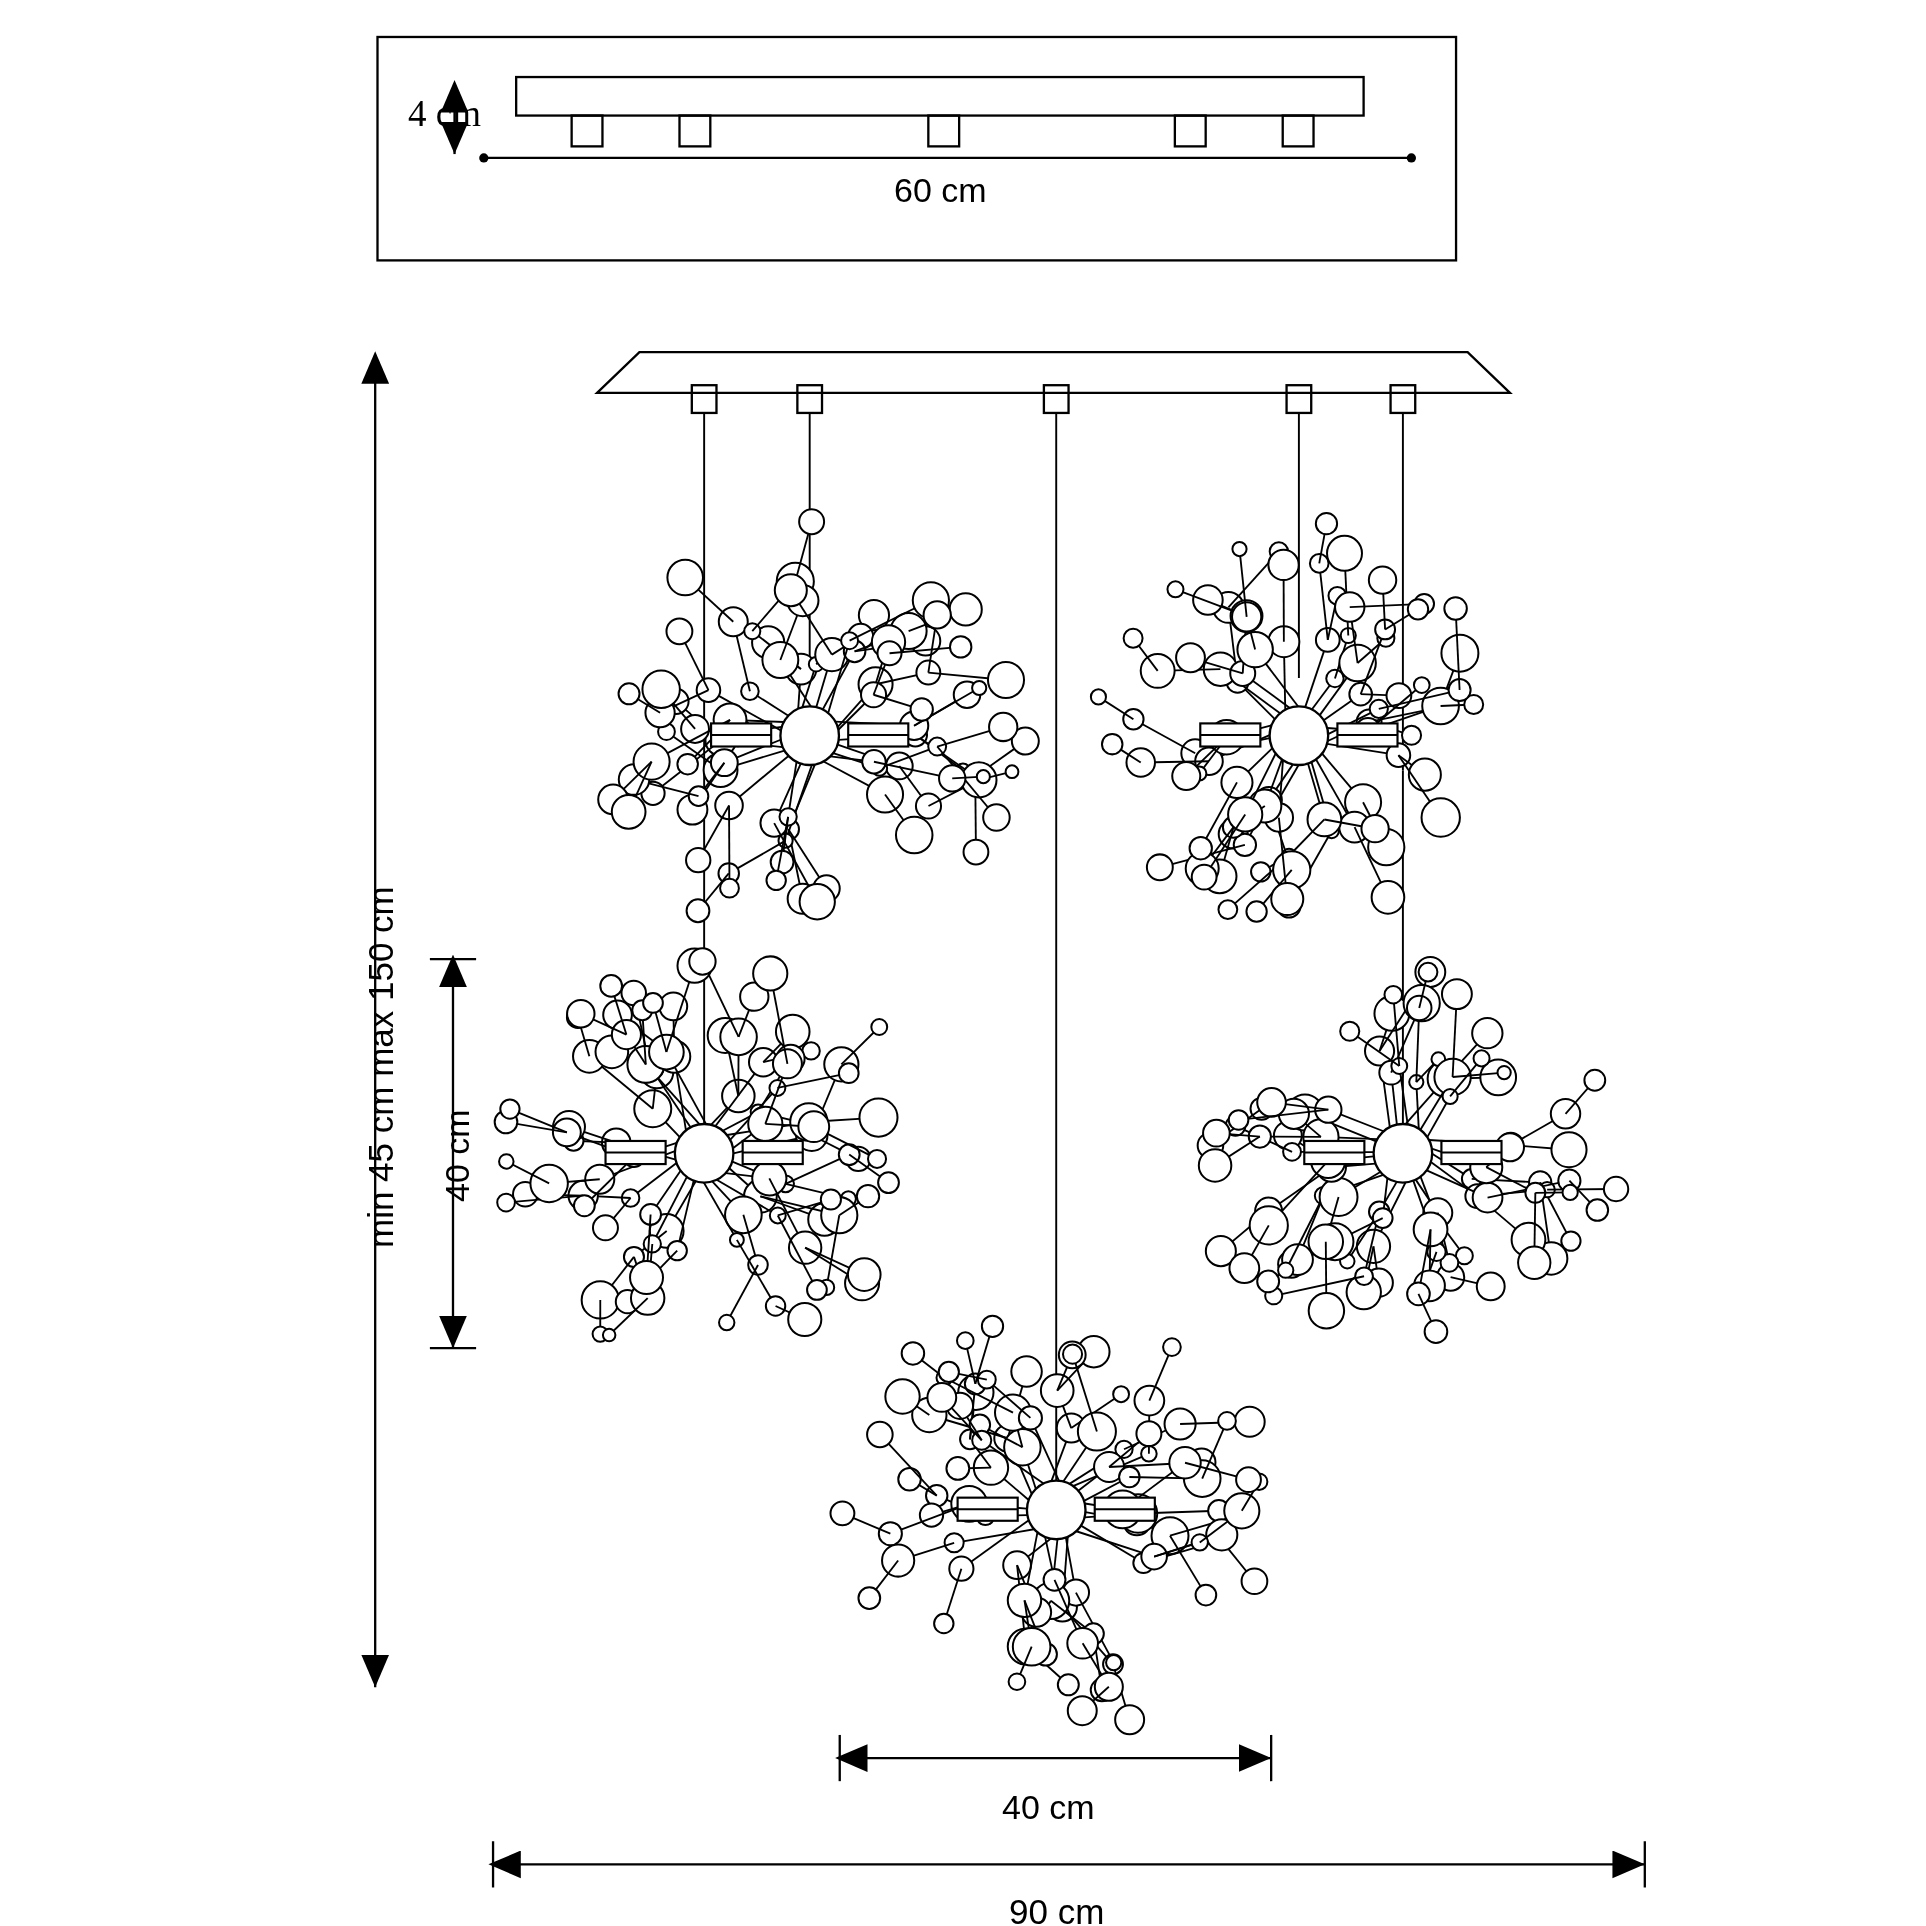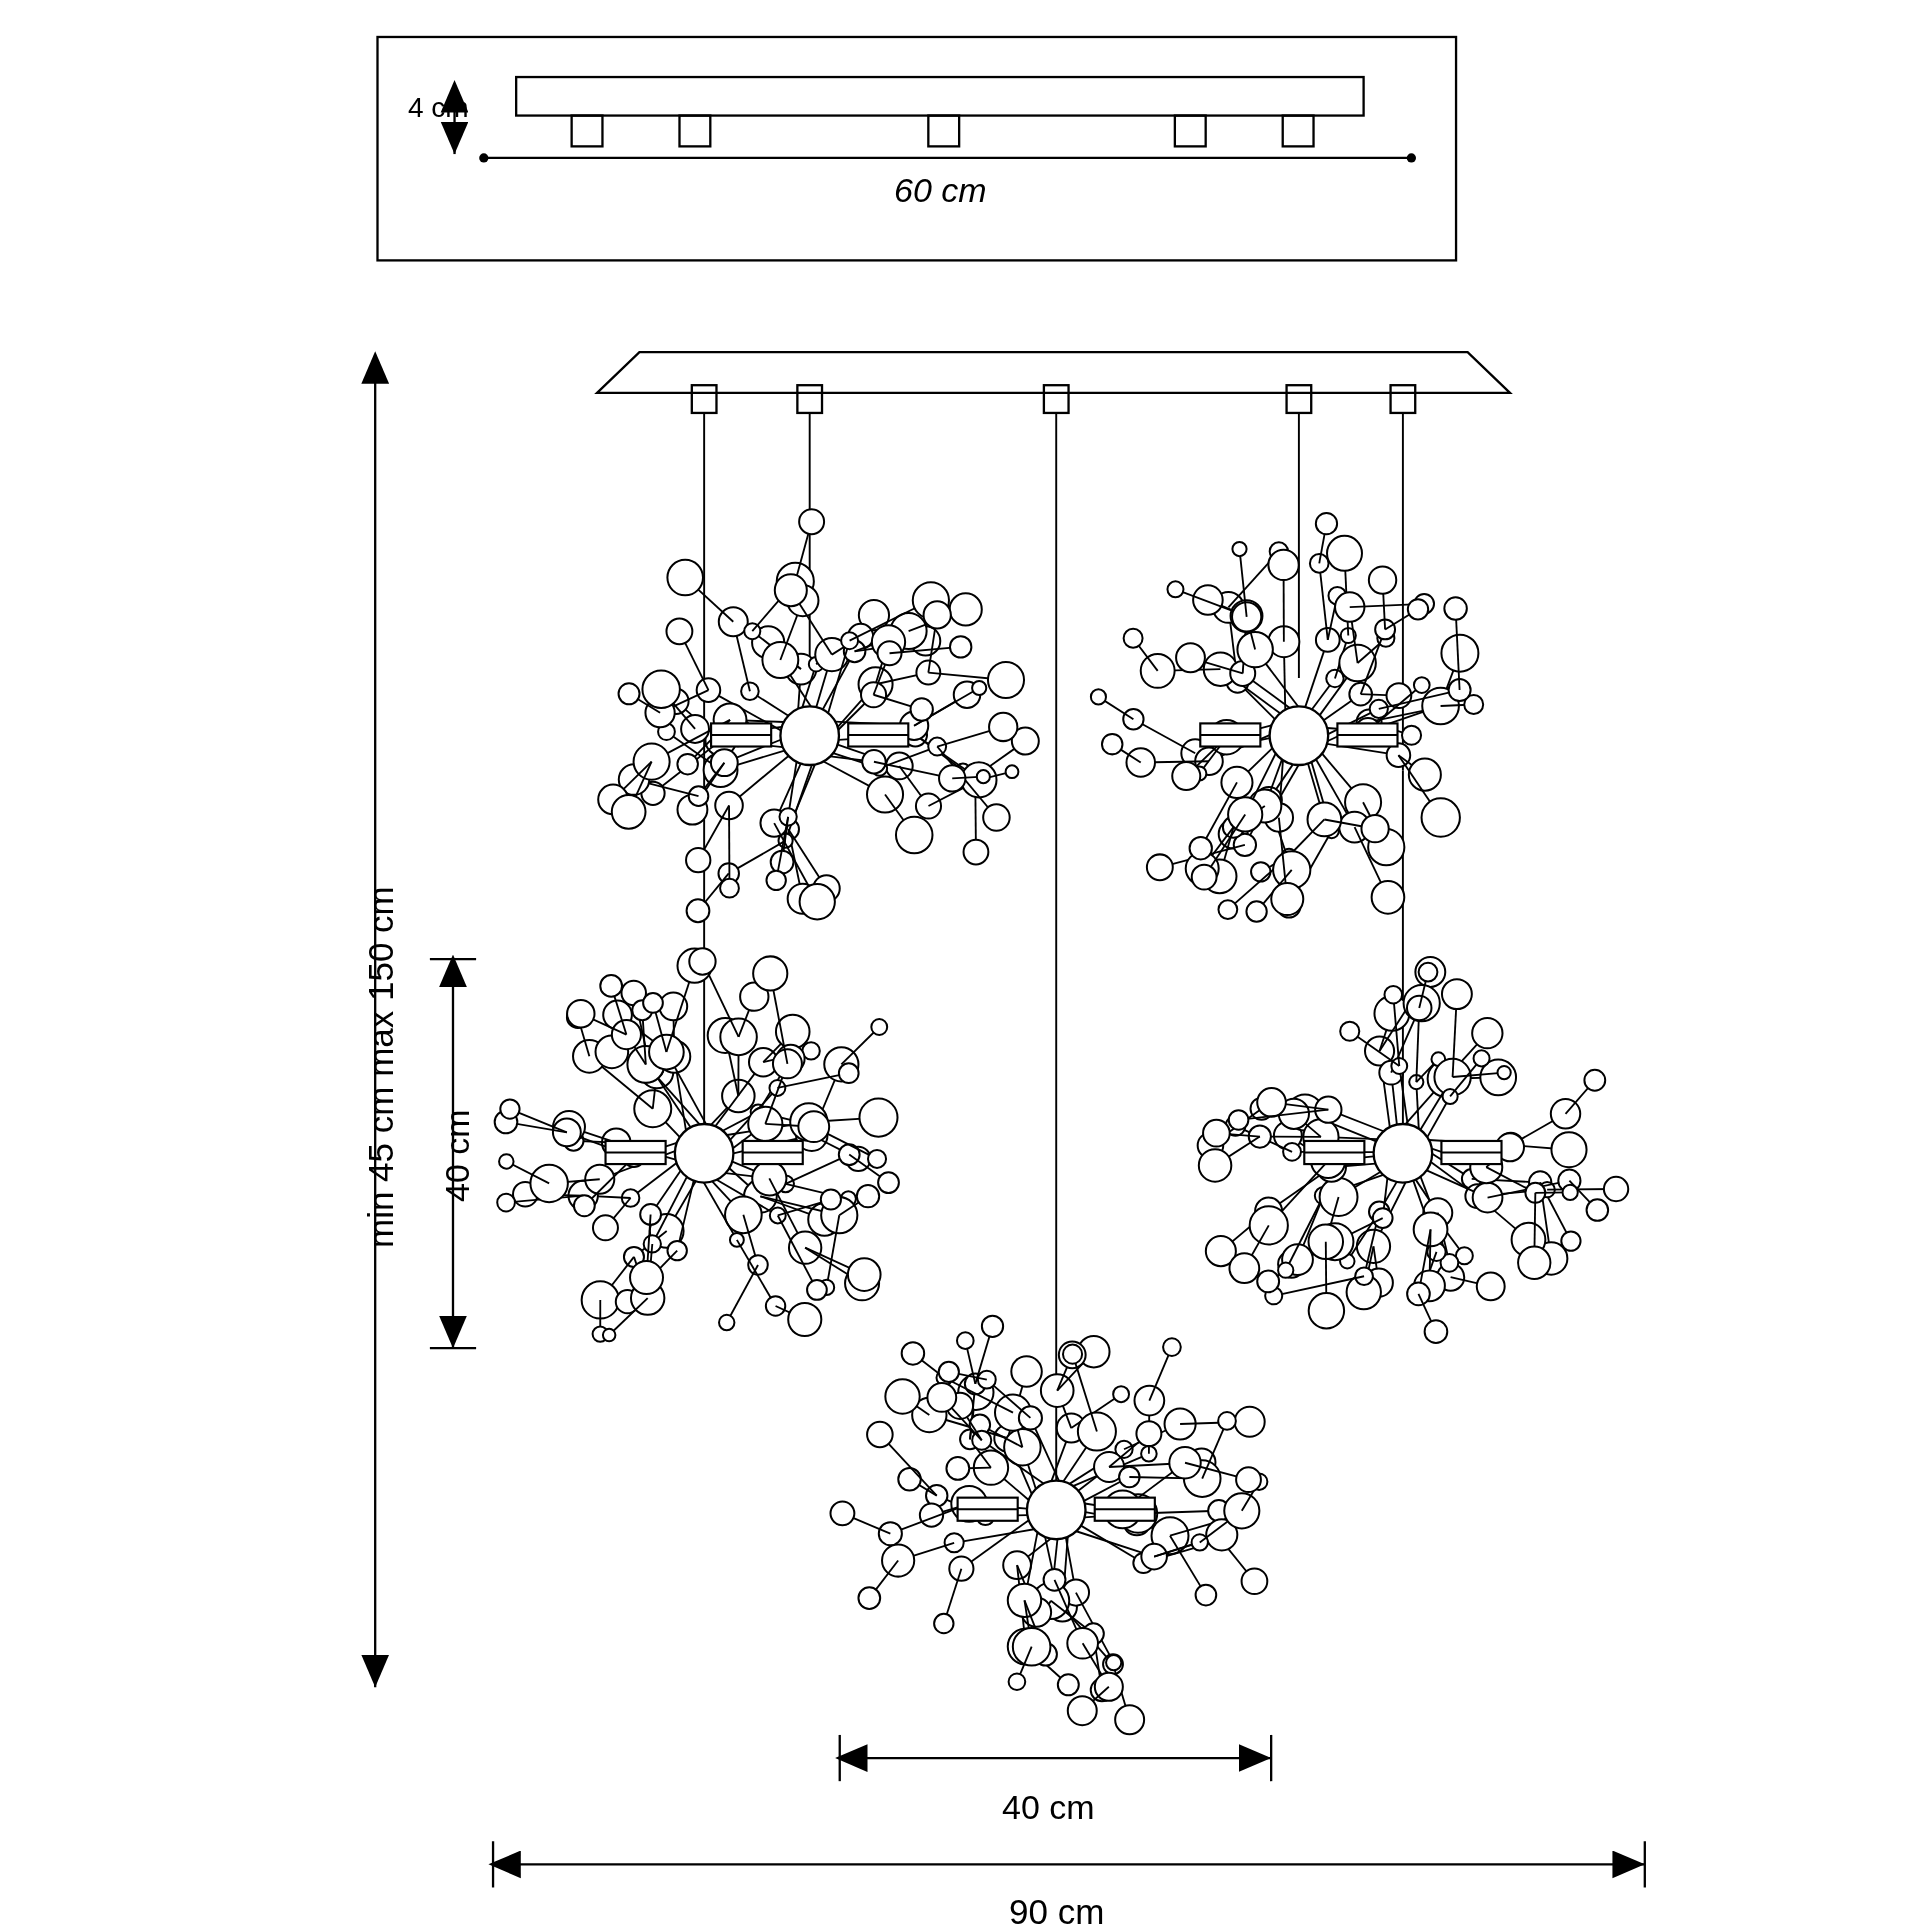--- a/index.html
+++ b/index.html
@@ -1022,23 +1022,23 @@
       <line x1="1090" y1="2282" x2="1650" y2="2282" marker-start="url(#arrIn)" marker-end="url(#arrOut)"></line>
       <line x1="1090" y1="2252" x2="1090" y2="2312"></line>
       <line x1="1650" y1="2252" x2="1650" y2="2312"></line>
 
       <line x1="640" y1="2420" x2="2135" y2="2420" marker-start="url(#arrIn)" marker-end="url(#arrOut)"></line>
       <line x1="640" y1="2390" x2="640" y2="2450"></line>
       <line x1="2135" y1="2390" x2="2135" y2="2450"></line>
     </g>
   </svg>
 
-  <div class="dimlabel" style="left:408px; top:92px; font-size:28px;">4 cm</div>
-
-  <div class="dimlabel" style="left:894px; top:171px; font-size:34px;font-style:italic;">60 cm</div>
+  <div class="dimlabel" style="left:408px; top:92px; font-size:37px;font-family:Liberation Serif, serif;">4 cm</div>
+
+  <div class="dimlabel" style="left:894px; top:171px; font-size:34px;">60 cm</div>
 
   <div class="dimlabel vlabel" style="left:361px; top:1248px; font-size:35px; transform: rotate(-90deg);">min 45 cm max 150 cm</div>
 
   <div class="dimlabel vlabel" style="left:438px; top:1202px; font-size:34px; transform: rotate(-90deg);">40 cm</div>
 
   <div class="dimlabel" style="left:1002px; top:1788px; font-size:34px;">40 cm</div>
 
   <div class="dimlabel" style="left:1009px; top:1892px; font-size:35px;">90 cm</div>
 
 </div>

